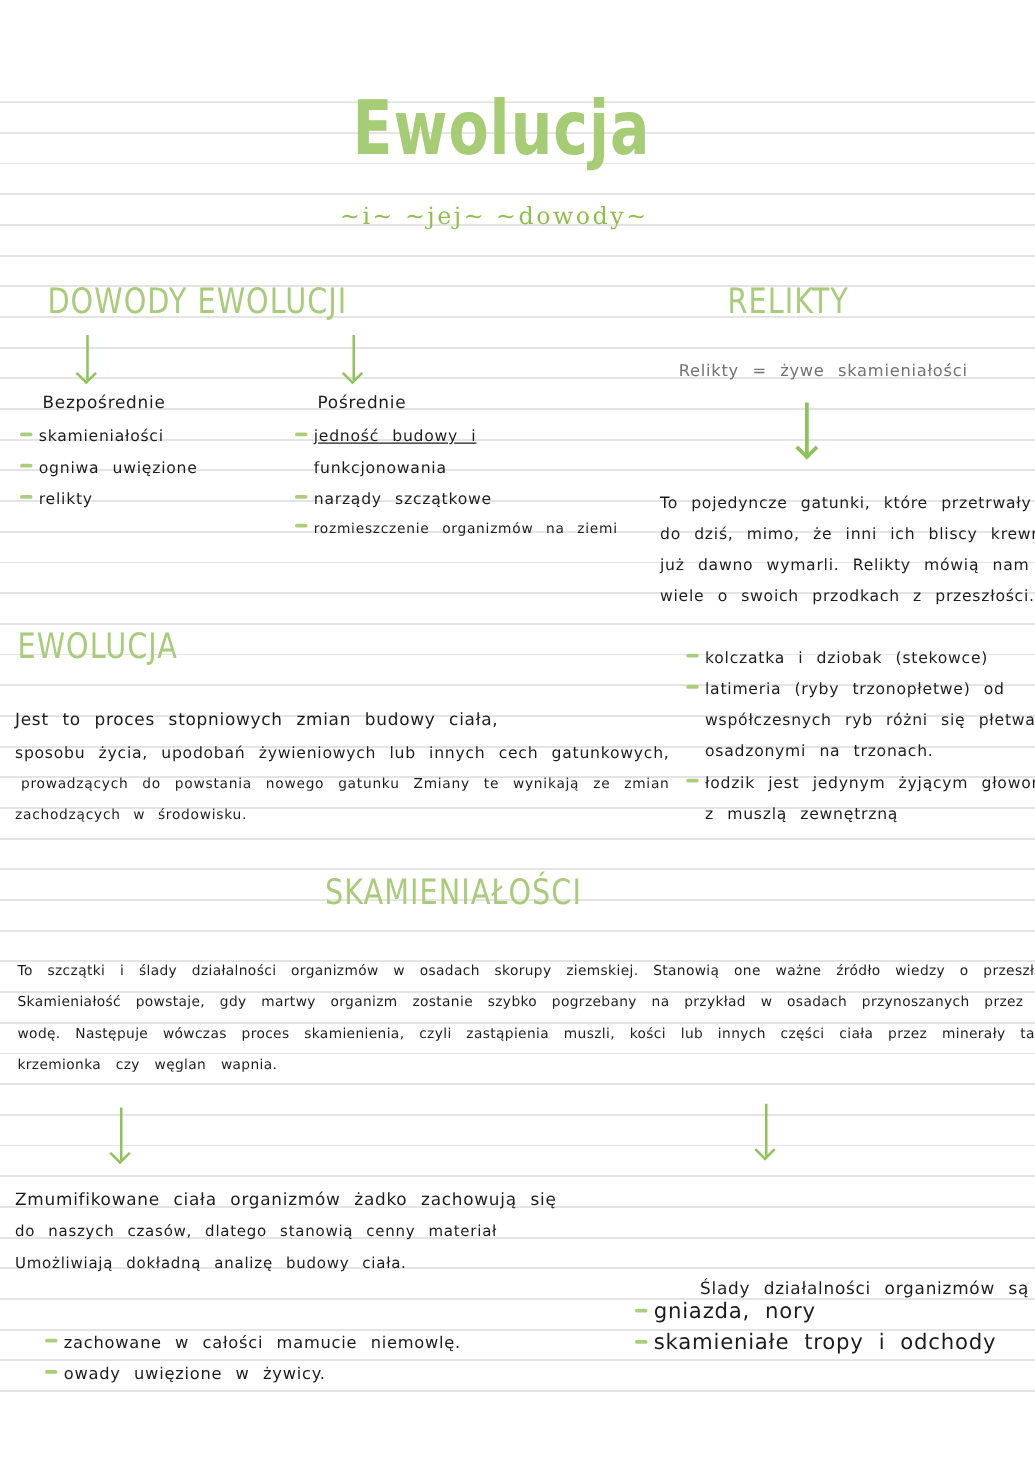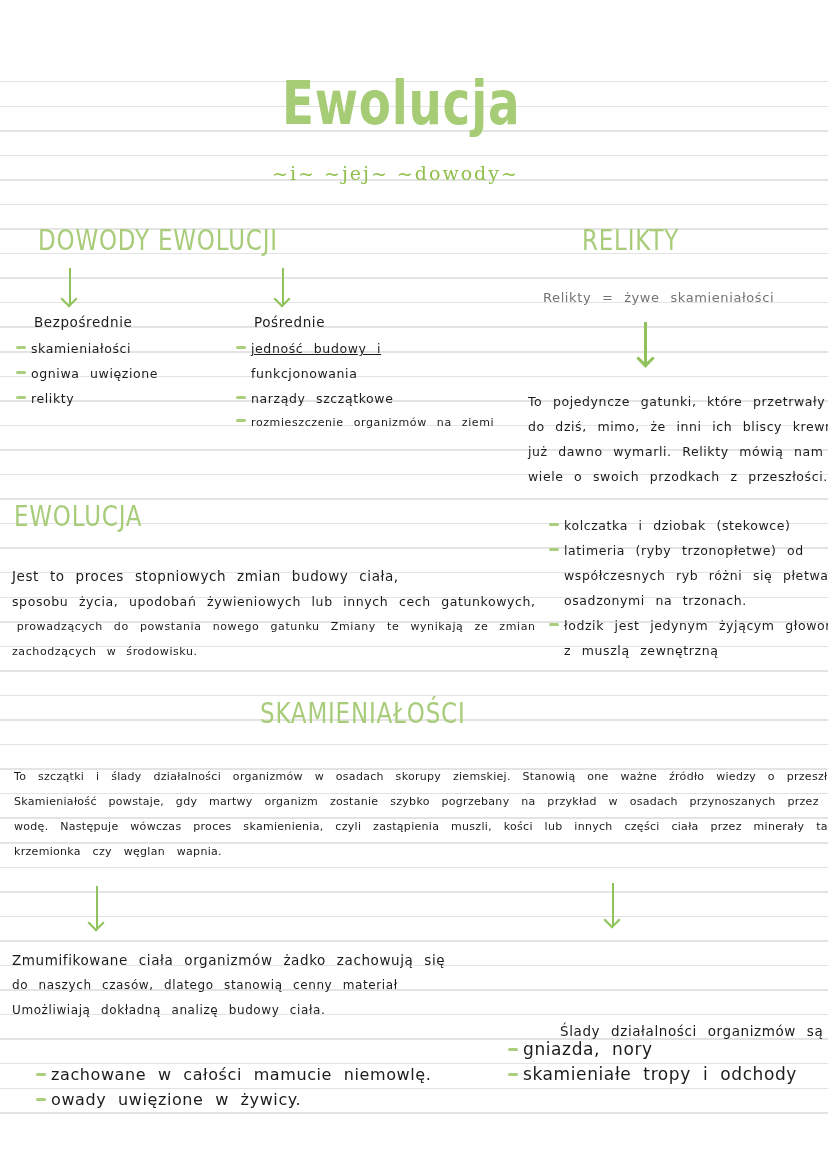--- a/index.html
+++ b/index.html
@@ -106,21 +106,21 @@
 </div>
 
 <div class="arrow" style="left:96px; top:886px; height:42px;"></div>
 <div class="arrow" style="left:612px; top:883px; height:42px;"></div>
 
 <div class="abs hw" style="left:12px; top:948px; line-height:25px; font-size:12px;">
   <div class="hw-md">Zmumifikowane ciała organizmów żadko zachowują się</div>
   <div>do naszych czasów, dlatego stanowią cenny materiał</div>
   <div>Umożliwiają dokładną analizę budowy ciała.</div>
 </div>
-<div class="abs hw" style="left:36px; top:1062px; line-height:25px; font-size:16px;">
+<div class="abs hw" style="left:36px; top:1062px; line-height:25px; font-size:13px;">
   <div class="bullet">zachowane w całości mamucie niemowlę.</div>
   <div class="bullet">owady uwięzione w żywicy.</div>
 </div>
 
 <div class="abs hw" style="left:516px; top:1019px; line-height:25px; font-size:12px;margin-left:44px;">
   <div class="hw-md">Ślady działalności organizmów są</div>
 </div>
 <div class="abs hw" style="left:508px; top:1037px; line-height:25px; font-size:17px;">
   <div class="bullet">gniazda, nory</div>
   <div class="bullet">skamieniałe tropy i odchody</div>

